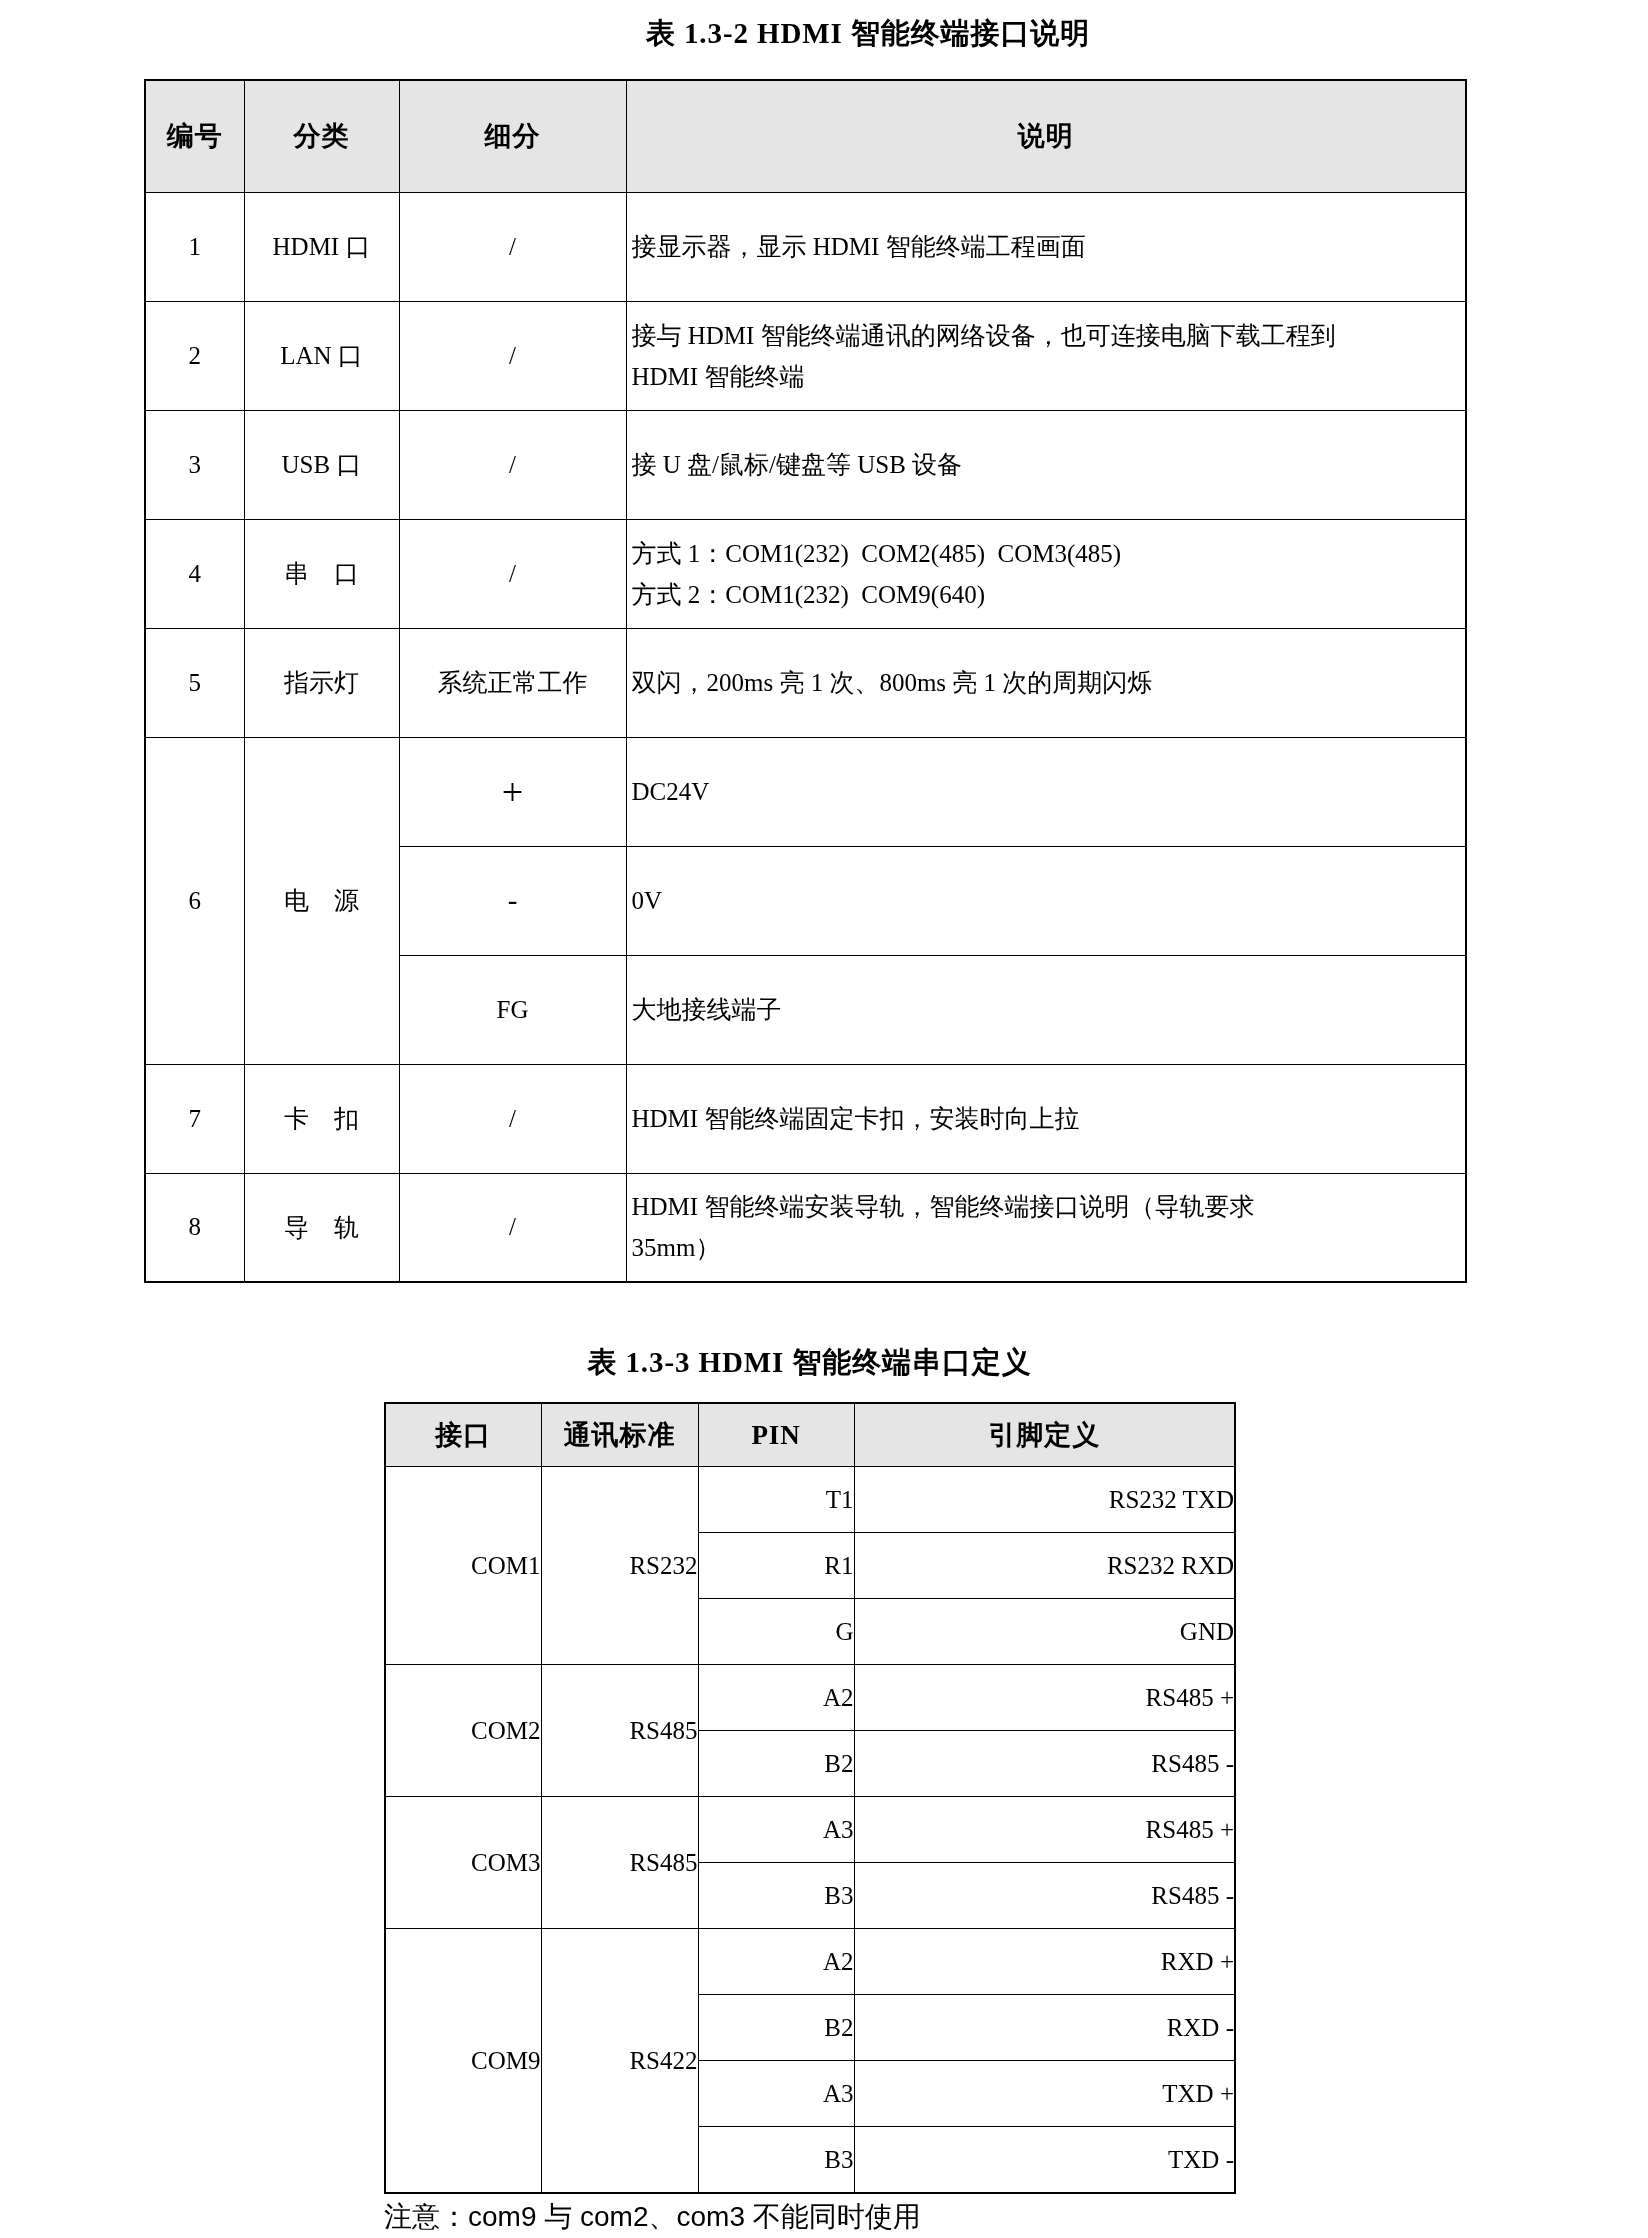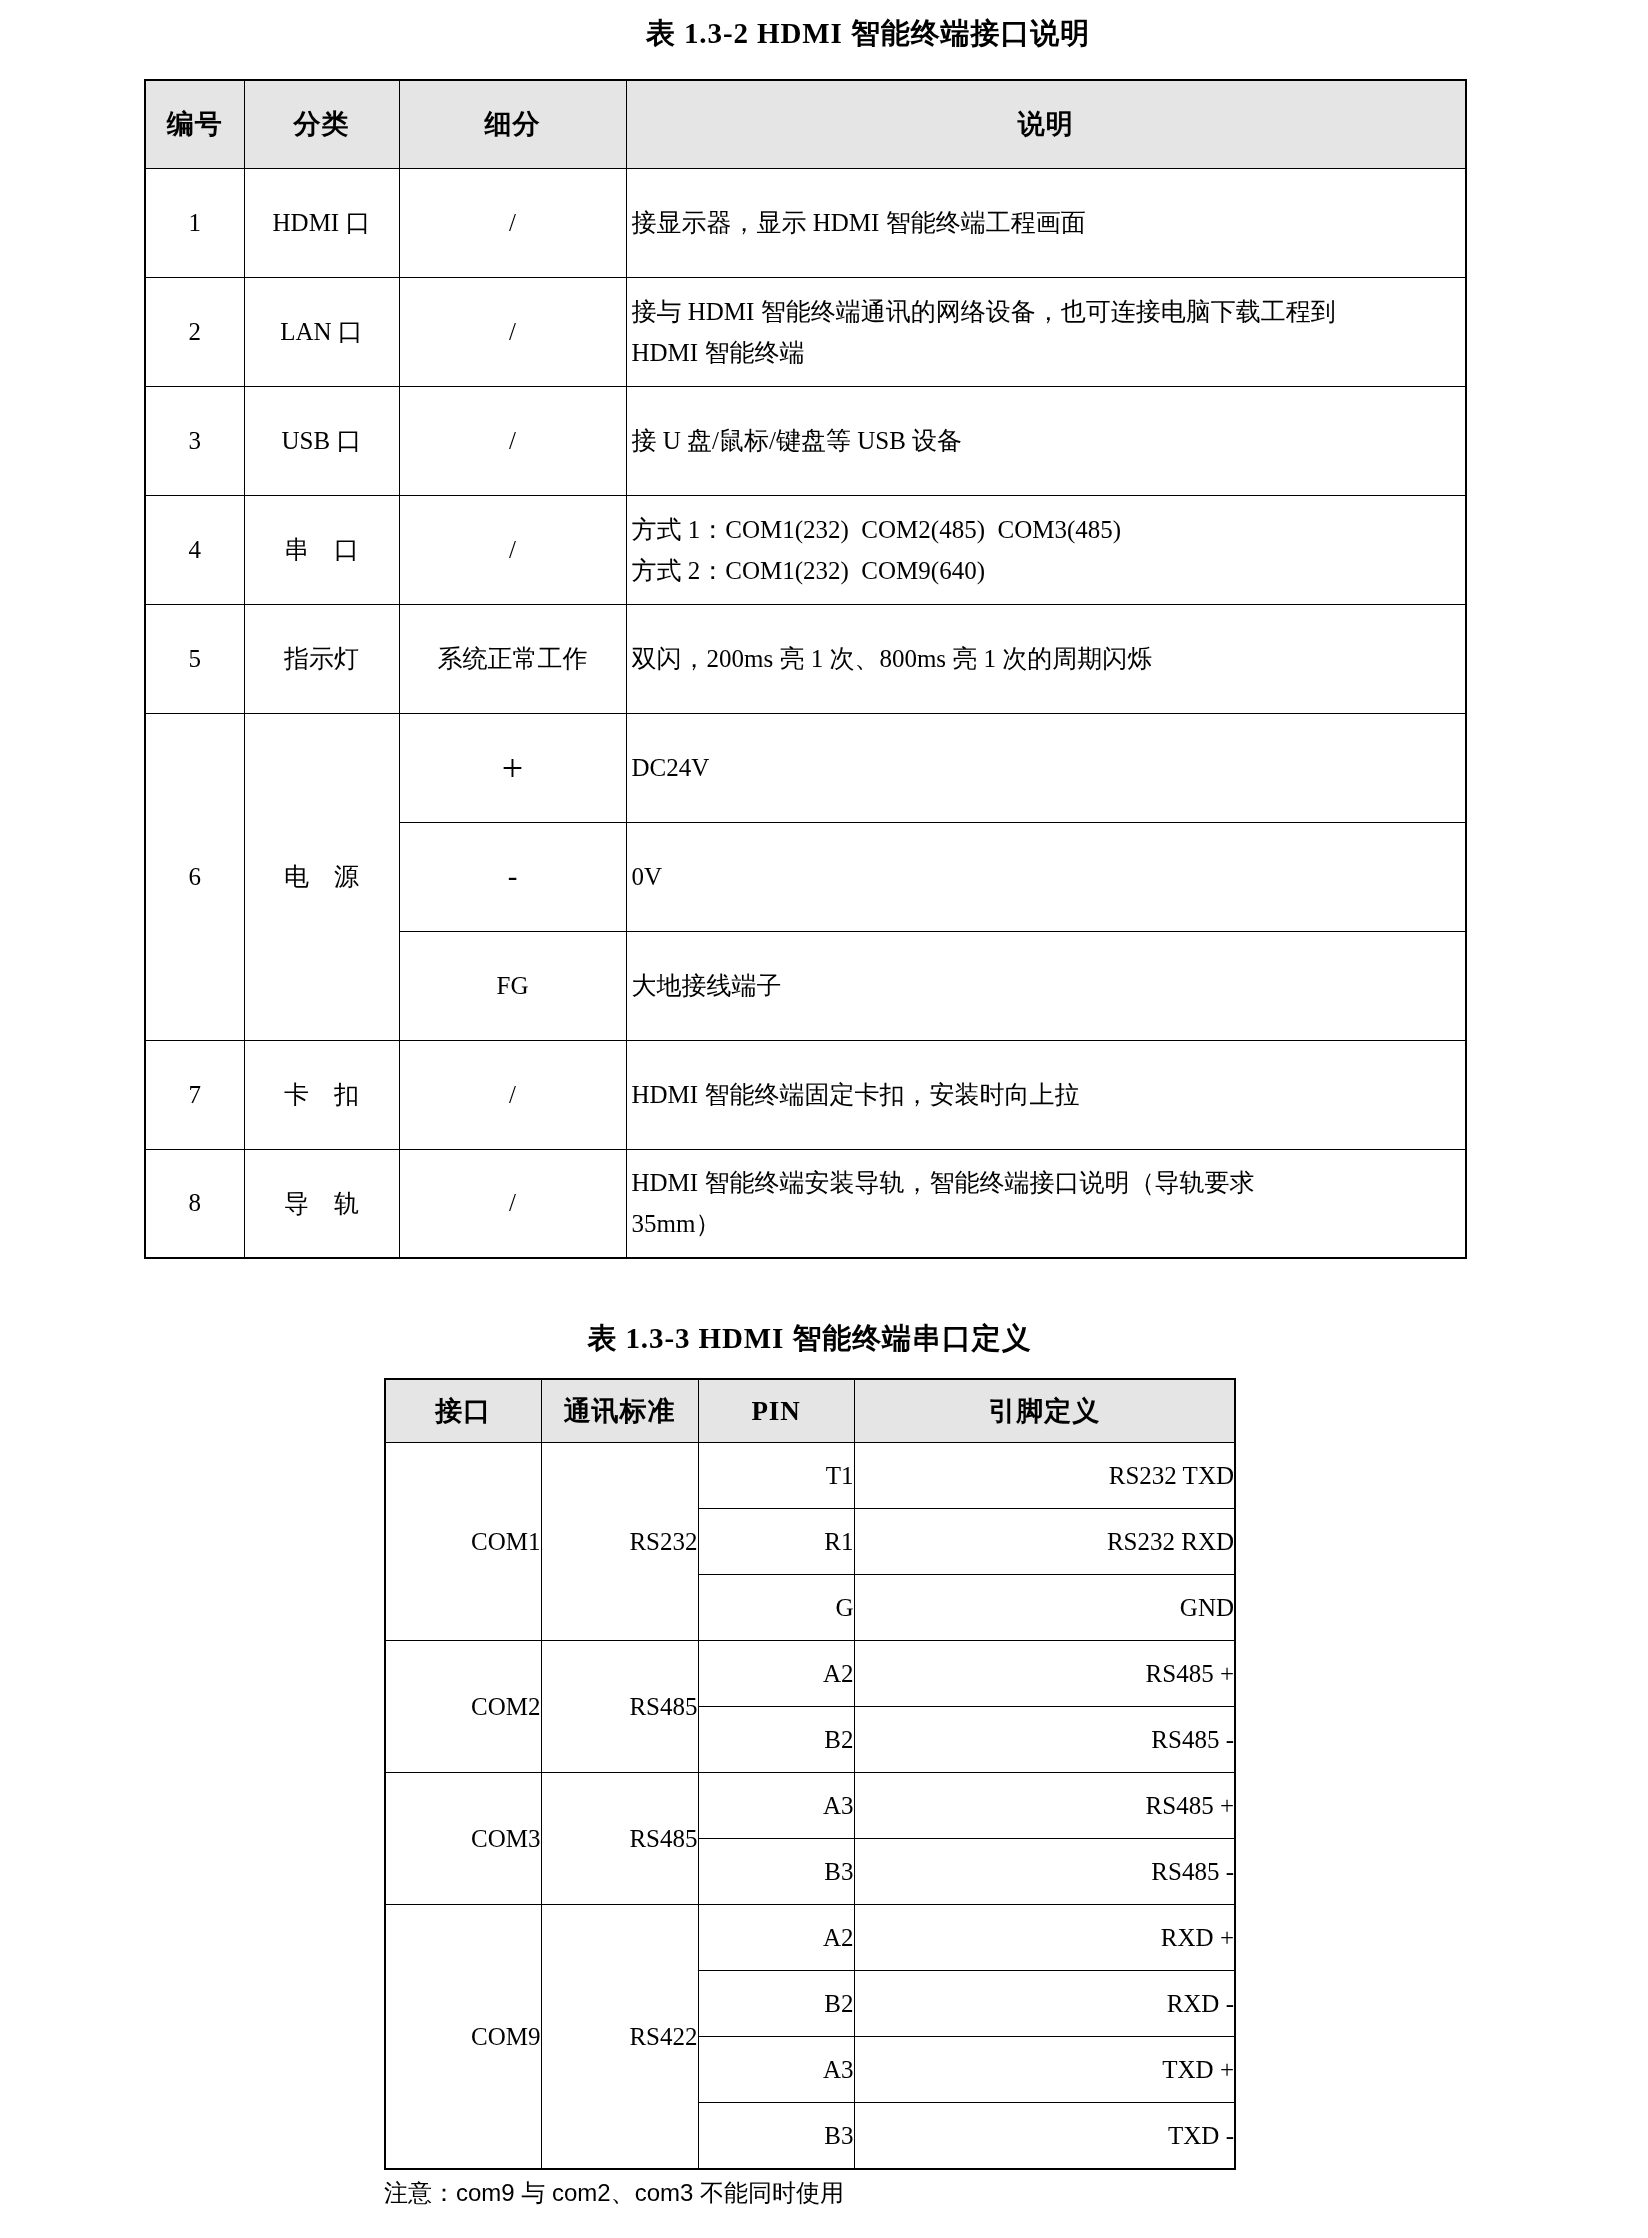--- a/index.html
+++ b/index.html
@@ -25,38 +25,38 @@
   th, td { border:1.7px solid #000; vertical-align:middle; }
   th {
     background:#e5e5e5;
     font-weight:bold;
     font-size:27px;
     text-align:center;
     letter-spacing:0.9px;
   }
 
   #table1 { margin-left:144px; margin-top:27.5px; width:1319px; }
-  #table1 thead tr { height:88px; }
+  #table1 thead tr { height:112px; }
   #table1 tbody tr { height:109px; }
 
   .cc { text-align:center; font-size:25px; white-space:pre; }
   .dc { font-size:25px; padding-left:5px; padding-right:12px; }
   .dline { line-height:41px; white-space:pre-wrap; }
   .sign-plus { font-size:38px; font-weight:normal; }
   .sign-minus { font-size:29px; }
 
   #table2 { margin-left:384px; margin-top:20.6px; width:851px;padding-left:40px; }
   #table2 thead tr { height:64px; }
   #table2 tbody tr { height:66px; }
   #table2 td { text-align:right; font-size:25px; white-space:pre; }
 
   .note {
     margin-left:384px; margin-top:6.9px;
     font-family:"Liberation Sans","DejaVu Sans",sans-serif;
-    font-size:24px;
+    font-size:28px;
     line-height:31px;
   }
 </style>
 </head>
 <body>
 
 <div class="doc-title" id="title1">表 1.3-2 HDMI 智能终端接口说明</div>
 
 <table id="table1">
   <colgroup>

